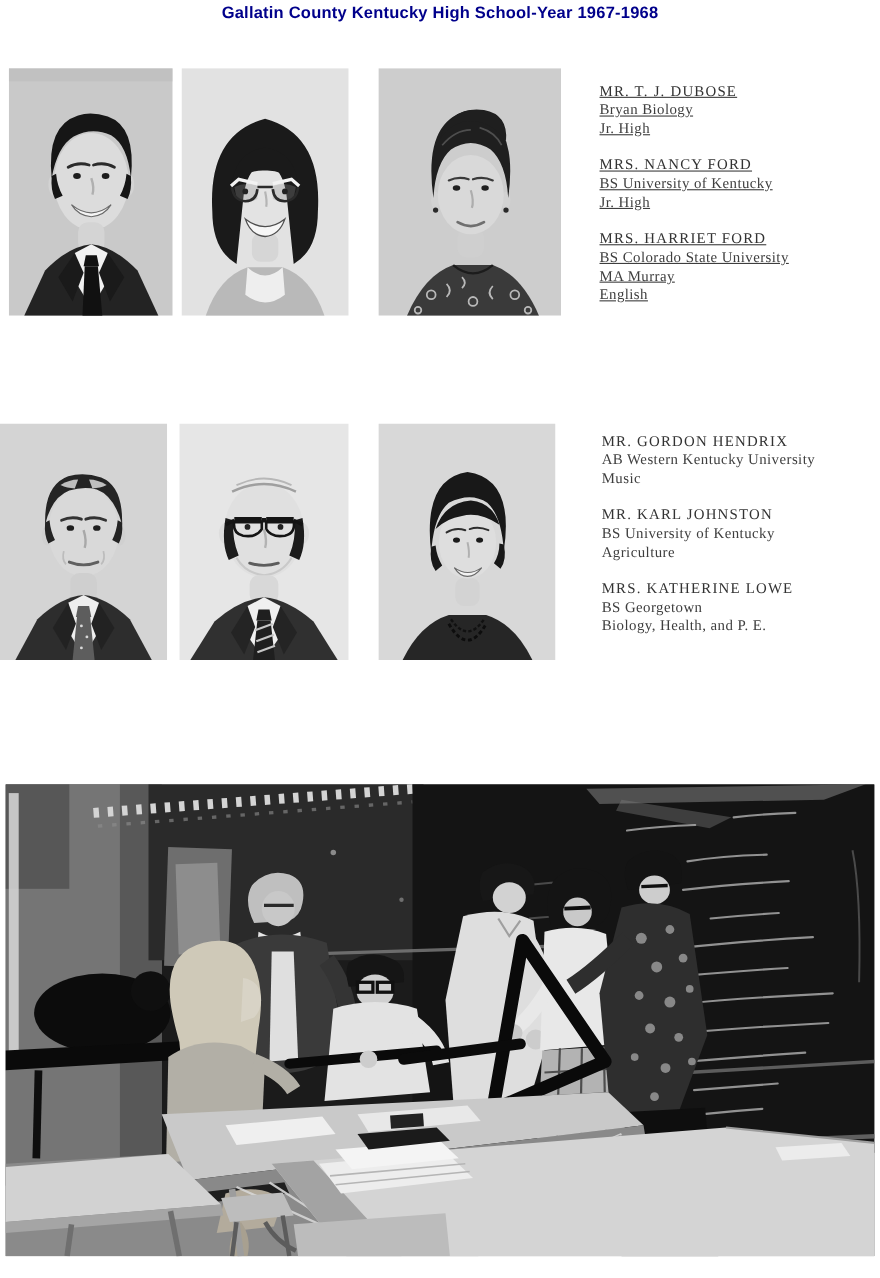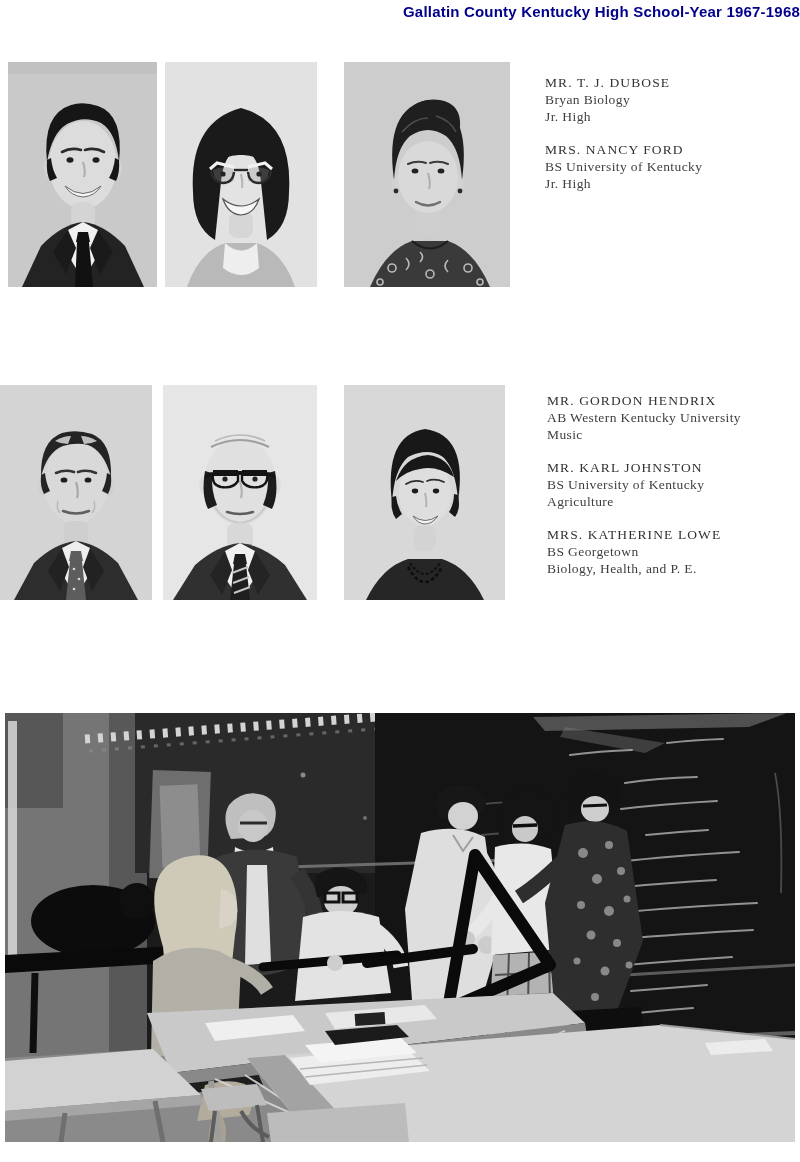--- a/index.html
+++ b/index.html
@@ -1,30 +1,30 @@
 <!DOCTYPE html>
 <html><head>
 <meta charset="utf-8">
 <style>
   html,body{margin:0;padding:0;background:#ffffff;}
   .page{position:relative;width:800px;height:1162px;background:#ffffff;overflow:hidden;
         font-family:"Liberation Serif", serif;}
-  .title{position:absolute;top:3px;left:0;width:100%;margin:0;text-align:right;
+  .title{position:absolute;top:3px;left:0;width:100%;margin:0;text-align:center;
          font-family:"Liberation Sans", sans-serif;font-weight:bold;font-size:15px;
          letter-spacing:0.2px;}
   .portrait{position:absolute;margin:0;padding:0;}
   .portrait svg{width:100%;height:100%;display:block;}
   #p1{left:8px;top:62px;width:149px;height:225px;}
   #p2{left:165px;top:62px;width:152px;height:225px;}
   #p3{left:344px;top:62px;width:166px;height:225px;}
   #p4{left:0px;top:385px;width:152px;height:215px;}
   #p5{left:163px;top:385px;width:154px;height:215px;}
   #p6{left:344px;top:385px;width:161px;height:215px;}
   .fac-block{position:absolute;width:255px;color:#3e3e3e;}
-  #t1{left:545px;top:74px;}
+  #t1{left:545px;top:74px;text-decoration:underline;}
   #t2{left:547px;top:392px;}
   .fac-entry{margin:0 0 16px 0;}
   .fac-name{font-size:13.5px;line-height:17px;letter-spacing:1.1px;color:#323232;}
   .fac-line{font-size:13.5px;line-height:17px;letter-spacing:0.4px;}
   .photo-classroom{position:absolute;left:5px;top:713px;width:790px;height:429px;margin:0;padding:0;}
   .photo-classroom svg{width:100%;height:100%;display:block;}
 </style>
 </head>
 <body>
 
@@ -118,20 +118,26 @@
   <div class="fac-block" id="t1">
     <div class="fac-entry">
       <div class="fac-name">MR. T. J. DUBOSE</div>
       <div class="fac-line">Bryan Biology</div>
       <div class="fac-line">Jr. High</div>
     </div>
     <div class="fac-entry">
       <div class="fac-name">MRS. NANCY FORD</div>
       <div class="fac-line">BS University of Kentucky</div>
       <div class="fac-line">Jr. High</div>
+    </div>
+    <div class="fac-entry">
+      <div class="fac-name">MRS. HARRIET FORD</div>
+      <div class="fac-line">BS Colorado State University</div>
+      <div class="fac-line">MA Murray</div>
+      <div class="fac-line">English</div>
     </div>
   </div>
 
   <figure class="portrait" id="p4">
     <svg role="img" viewBox="0 0 152 215" preserveAspectRatio="none" aria-label="Black and white portrait of a man with dark hair receding at the temples wearing a dark suit, white shirt and dotted tie">
       <rect width="152" height="215" fill="#d4d4d4"></rect>
       <ellipse cx="43" cy="102" rx="5" ry="9" fill="#d0d0d0"></ellipse>
         <ellipse cx="109" cy="102" rx="5" ry="9" fill="#d0d0d0"></ellipse>
       <ellipse cx="76" cy="98" rx="32" ry="41" fill="#d9d9d9"></ellipse>
       <path d="M41,92 Q40,56 62,48 Q76,44 92,49 Q112,57 111,92 Q104,66 88,60 Q76,57 63,61 Q47,67 41,92 Z" fill="#242424"></path>

